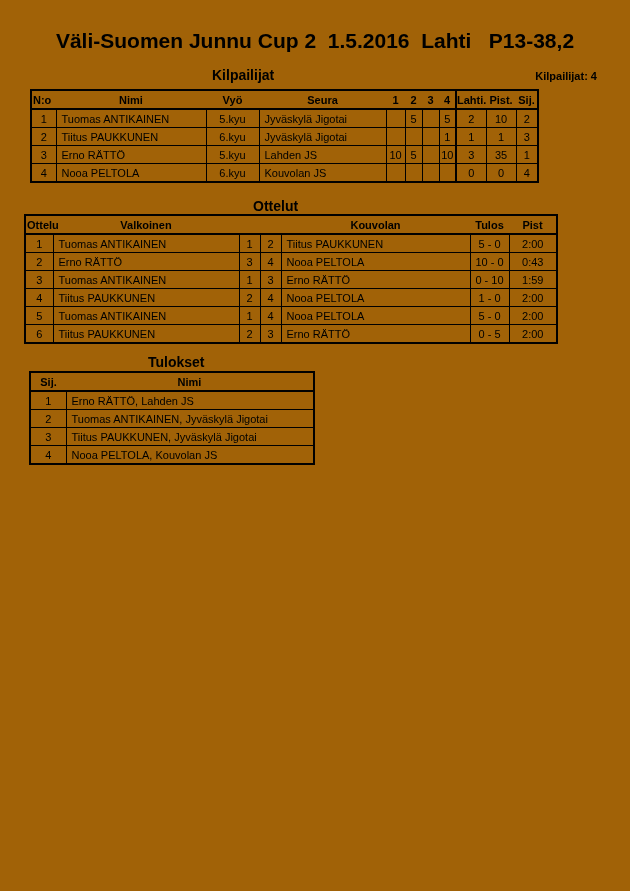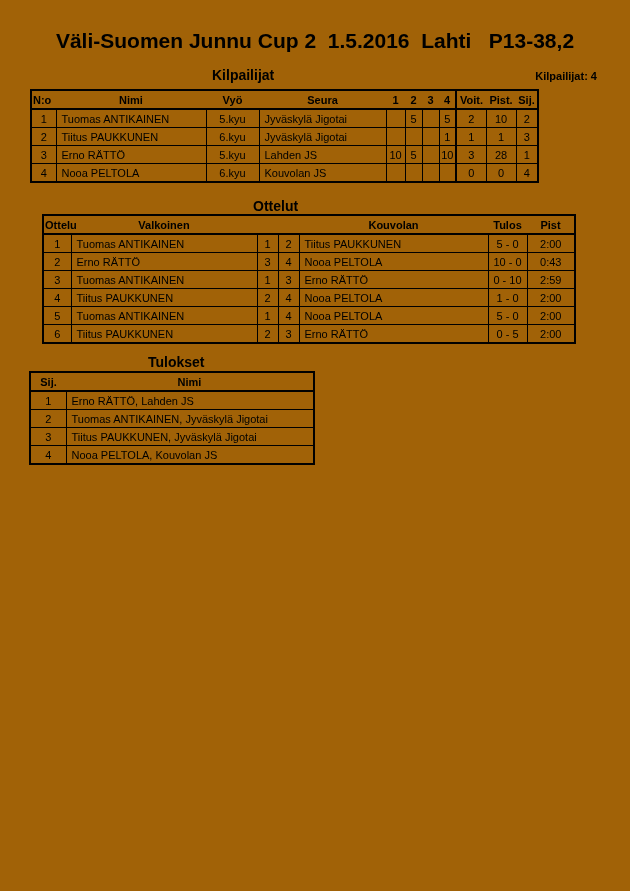--- a/index.html
+++ b/index.html
@@ -38,21 +38,21 @@
   .h-tulokset    { top: 354px; left: 148px; }
 
   table {
     position: absolute;
     border-collapse: collapse;
     table-layout: fixed;
     font-size: 11px;
     border: 2px solid #000;
   }
   .t1 { left: 30px; top: 89px;  width: 507px; }
-  .t2 { left: 42px; top: 214px; width: 532px; }
+  .t2 { left: 24px; top: 214px; width: 532px; }
   .t3 { left: 29px; top: 371px; width: 284px; }
 
   th {
     font-weight: bold;
     text-align: center;
     vertical-align: middle;
     border: none;
     border-bottom: 2px solid #000;
     padding: 0;
     height: 17px;
@@ -98,21 +98,21 @@
     <thead>
       <tr>
         <th class="al">N:o</th>
         <th>Nimi</th>
         <th>Vyö</th>
         <th>Seura</th>
         <th>1</th>
         <th>2</th>
         <th>3</th>
         <th>4</th>
-        <th class="grp">Voit.</th>
+        <th class="grp">Lahti.</th>
         <th>Pist.</th>
         <th>Sij.</th>
       </tr>
     </thead>
     <tbody>
 
         <tr>
           <td class="c">1</td>
           <td class="l">Tuomas ANTIKAINEN</td>
           <td class="c">5.kyu</td>
@@ -143,21 +143,21 @@
         <tr>
           <td class="c">3</td>
           <td class="l">Erno RÄTTÖ</td>
           <td class="c">5.kyu</td>
           <td class="l">Lahden JS</td>
           <td class="c">10</td>
           <td class="c">5</td>
           <td class="c"></td>
           <td class="c">10</td>
           <td class="c grp">3</td>
-          <td class="c">28</td>
+          <td class="c">35</td>
           <td class="c">1</td>
         </tr>
 
         <tr>
           <td class="c">4</td>
           <td class="l">Nooa PELTOLA</td>
           <td class="c">6.kyu</td>
           <td class="l">Kouvolan JS</td>
           <td class="c"></td>
           <td class="c"></td>
@@ -214,21 +214,21 @@
           <td class="c">0:43</td>
         </tr>
 
         <tr>
           <td class="c">3</td>
           <td class="l">Tuomas ANTIKAINEN</td>
           <td class="c">1</td>
           <td class="c">3</td>
           <td class="l">Erno RÄTTÖ</td>
           <td class="c">0 - 10</td>
-          <td class="c">2:59</td>
+          <td class="c">1:59</td>
         </tr>
 
         <tr>
           <td class="c">4</td>
           <td class="l">Tiitus PAUKKUNEN</td>
           <td class="c">2</td>
           <td class="c">4</td>
           <td class="l">Nooa PELTOLA</td>
           <td class="c">1 - 0</td>
           <td class="c">2:00</td>

